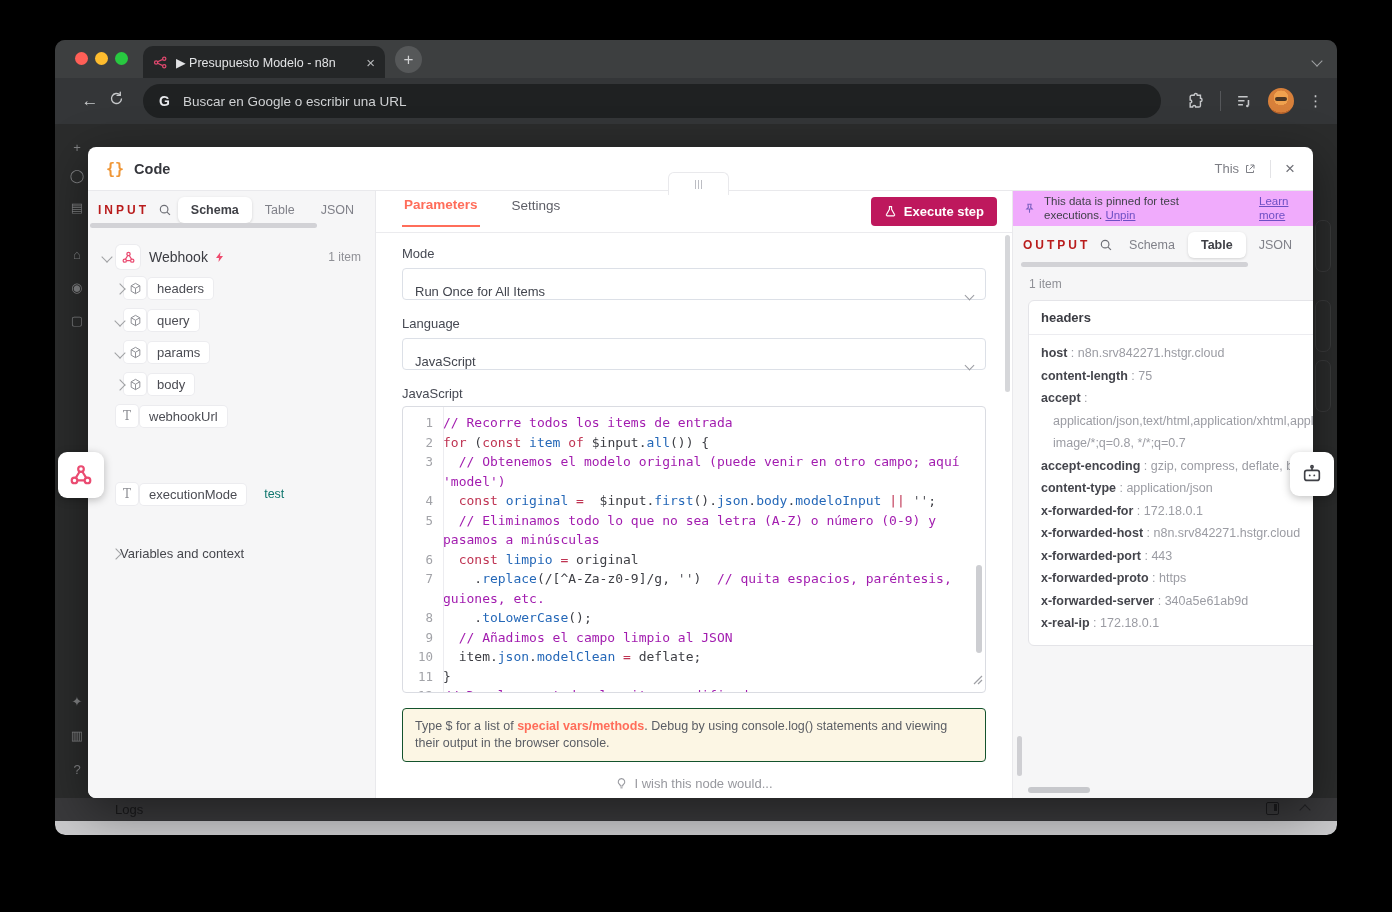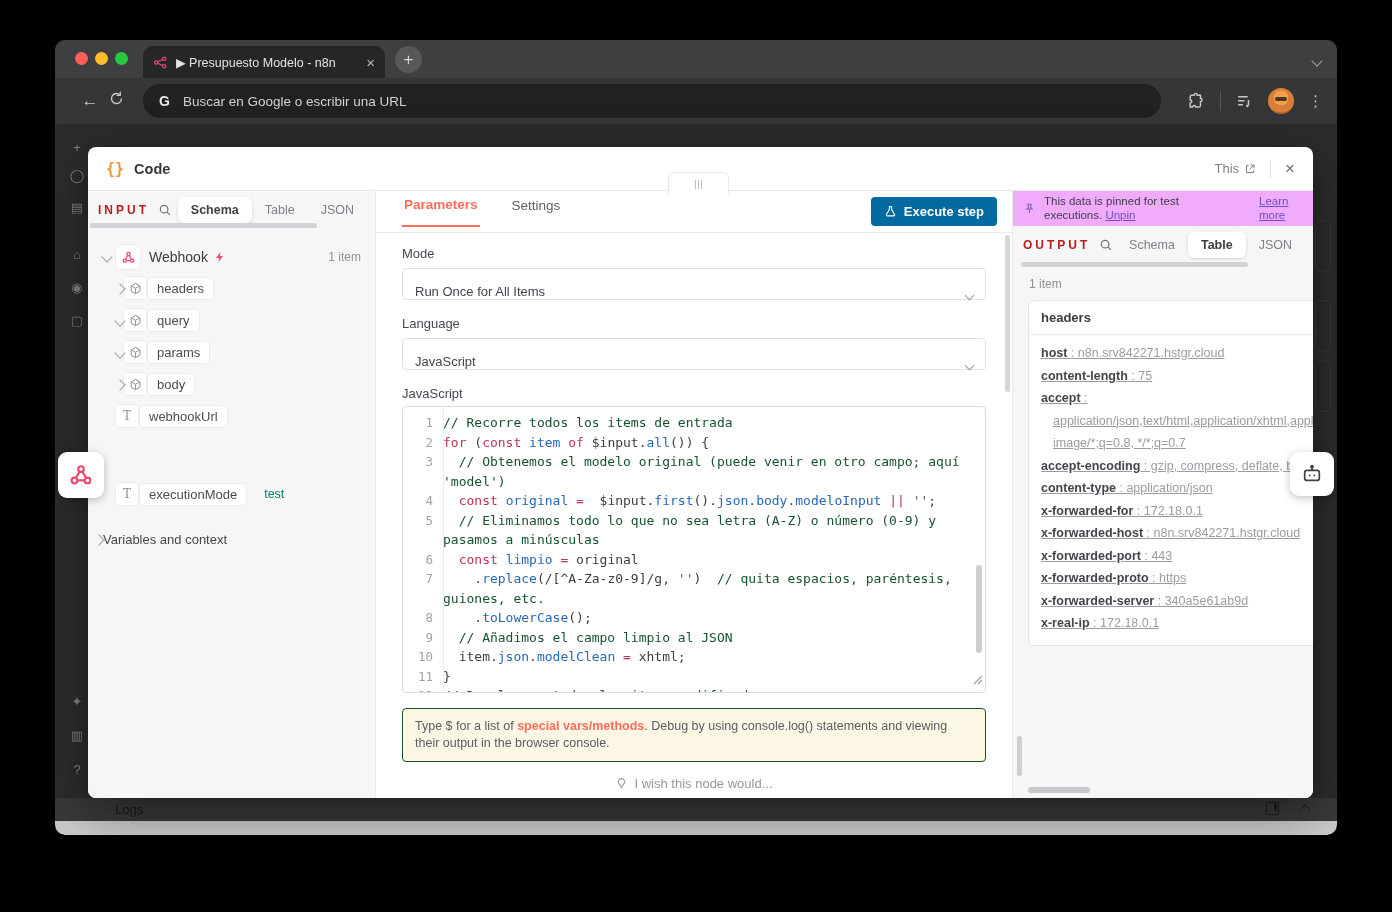--- a/index.html
+++ b/index.html
@@ -73,58 +73,58 @@
   .trow{display:flex;align-items:center;height:30px;padding-left:10px;}
   .trow .chevbox{width:18px;display:flex;justify-content:center;color:#97989e;flex:none;}
   .iconbox{width:24px;height:24px;background:#fff;border-radius:5px;display:flex;align-items:center;justify-content:center;box-shadow:0 0 0 1px #ececef;flex:none;}
   .root-name{margin-left:9px;font-size:14px;color:#3b3c42;font-weight:500;}
   .root-meta{margin-left:auto;margin-right:14px;font-size:12px;color:#8f9096;}
   .citem{display:flex;align-items:center;height:32px;padding-left:28px;}
   .chip{display:flex;align-items:center;}
   .chip .ibox{width:22px;height:22px;background:#fff;border-radius:4px;display:flex;align-items:center;justify-content:center;box-shadow:0 0 0 1px #ececef;}
   .chip .lbox{margin-left:2px;background:#fff;border-radius:4px;padding:3px 9px;font-size:13px;color:#4b4c53;box-shadow:0 0 0 1px #ececef;}
   .cval{margin-left:18px;font-size:12.5px;color:#0f766e;}
-  .varrow{display:flex;align-items:center;height:30px;padding-left:7px;font-size:13px;color:#46474d;margin-top:14px;}
+  .varrow{display:flex;align-items:center;height:30px;padding-left:24px;font-size:13px;color:#46474d;margin-top:28px;}
   .t-ic{font-size:12px;color:#8d8e94;font-family:"DejaVu Serif",serif;}
   
   .ctabs{position:relative;height:41px;border-bottom:1px solid #ebebee;display:flex;align-items:center;padding-left:26px;}
   .ctab{font-size:13.5px;padding:0 2px 13px;color:#5d5e66;}
   .ctab.active{color:#ff6d5a;font-weight:600;border-bottom:2px solid #ff6d5a;margin-bottom:-1px;}
   .ctab + .ctab{margin-left:30px;}
-  .exec-btn{position:absolute;right:15px;top:6px;height:29px;background:#0369a1;border-radius:4px;color:#fff;
+  .exec-btn{position:absolute;right:15px;top:6px;height:29px;background:#be185d;border-radius:4px;color:#fff;
     font-size:13px;font-weight:600;display:flex;align-items:center;gap:7px;padding:0 13px;}
   .pcontent{position:absolute;left:0;top:41px;right:0;bottom:0;padding:14px 26px 0;box-sizing:border-box;}
   .flabel{font-size:13px;color:#464953;margin-bottom:7px;}
   .select{height:32px;border:1px solid #dce0e7;border-radius:4px;background:#fff;display:flex;align-items:flex-end;
     padding:0 12px;font-size:13px;color:#42454e;margin-bottom:16px;box-sizing:border-box;}
   .select .chev{margin-left:auto;border-color:#9a9ba1;width:6px;height:6px;}
   .editor{position:relative;border:1px solid #dadce2;border-radius:4px;height:287px;overflow:hidden;
     font-family:"DejaVu Sans Mono",monospace;font-size:13px;line-height:19.5px;padding-top:6px;box-sizing:border-box;margin-top:-2px;}
   .cline{display:flex;}
   .cline .ln{width:30px;flex:none;text-align:right;padding-right:10px;color:#a2a3a8;font-size:12.5px;}
   .cline .lc{flex:1;white-space:pre-wrap;word-break:break-word;padding-right:10px;color:#3d3e44;}
   .gutterline{position:absolute;left:40px;top:0;bottom:0;width:1px;background:#ececf0;}
-  .tk-c{color:#14532d;} .tk-k{color:#bf3352;} .tk-b{color:#2568b8;} .tk-v{color:#2568b8;} .tk-p{color:#3d3e44;} .tk-s{color:#56575e;}
+  .tk-c{color:#a21caf;} .tk-k{color:#bf3352;} .tk-b{color:#2568b8;} .tk-v{color:#2568b8;} .tk-p{color:#3d3e44;} .tk-s{color:#56575e;}
   .vthumb{position:absolute;right:3px;top:158px;width:6px;height:88px;background:#cdced2;border-radius:3px;}
   .grip{position:absolute;right:2px;bottom:2px;color:#9fa0a5;}
   .hint{margin-top:15px;background:#fcf6e4;border:1px solid #14532d;border-radius:4px;padding:9px 12px;
     font-size:12.5px;line-height:17px;color:#5a5d64;}
   .hint a{color:#ff6d5a;font-weight:600;text-decoration:none;}
   .wish{position:absolute;left:0;right:0;bottom:7px;text-align:center;font-size:13px;color:#97989e;display:flex;align-items:center;justify-content:center;gap:6px;}
   .center-vscroll{position:absolute;right:2px;top:44px;width:5px;height:157px;background:#d6d7da;border-radius:3px;}
   
   .pinned{height:35px;background:#f0abfc;display:flex;align-items:center;padding:10px 10px;box-sizing:border-box;gap:8px;}
   .pinned-text{font-size:11.5px;line-height:13.5px;color:#3f4048;width:180px;}
   .pinned a{color:#6d4fc4;text-decoration:underline;}
   .learn{margin-left:auto;font-size:11.5px;line-height:13.5px;width:44px;text-align:left;}
   .ocount{margin:13px 0 0 16px;font-size:12px;color:#8f9096;}
   .card{margin:9px 0 0 15px;width:300px;background:#fff;border:1px solid #e4e4e8;border-radius:6px;box-sizing:border-box;font-size:12.5px;}
   .card-h{padding:9px 12px;font-weight:700;color:#3a3b42;border-bottom:1px solid #ececf0;font-size:13px;}
   .card-b{padding:7px 10px 10px 12px;}
-  .orow{line-height:22.5px;color:#9b9ca3;padding-left:12px;text-indent:-12px;text-decoration:underline;}
+  .orow{line-height:22.5px;color:#9b9ca3;padding-left:12px;text-indent:-12px;}
   .orow b{color:#44454c;font-weight:700;}
   .out-bottom-scroll{position:absolute;bottom:5px;left:15px;width:62px;height:6px;background:#c7c8cc;border-radius:3px;}
   .out-left-scroll{position:absolute;left:4px;bottom:22px;width:5px;height:40px;background:#cfcfd3;border-radius:3px;}
 </style>
 </head>
 <body>
 
 <div class="stage">
   <div class="window">
 
@@ -386,21 +386,21 @@
                     <div class="cline">
                       <span class="ln">8</span>
                       <span class="lc"><span class="tk-p">    .</span><span class="tk-b">toLowerCase</span><span class="tk-p">();</span></span>
                     </div>
                     <div class="cline">
                       <span class="ln">9</span>
                       <span class="lc"><span class="tk-p">  </span><span class="tk-c">// Añadimos el campo limpio al JSON</span></span>
                     </div>
                     <div class="cline">
                       <span class="ln">10</span>
-                      <span class="lc"><span class="tk-p">  item.</span><span class="tk-b">json</span><span class="tk-p">.</span><span class="tk-b">modelClean</span><span class="tk-p"> </span><span class="tk-k">=</span><span class="tk-p"> xhtml;</span></span>
+                      <span class="lc"><span class="tk-p">  item.</span><span class="tk-b">json</span><span class="tk-p">.</span><span class="tk-b">modelClean</span><span class="tk-p"> </span><span class="tk-k">=</span><span class="tk-p"> deflate;</span></span>
                     </div>
                     <div class="cline">
                       <span class="ln">11</span>
                       <span class="lc"><span class="tk-p">}</span></span>
                     </div>
                     <div class="cline">
                       <span class="ln">12</span>
                       <span class="lc"><span class="tk-c">// Devolvemos todos los items modificados</span></span>
                     </div>
                   </div>

